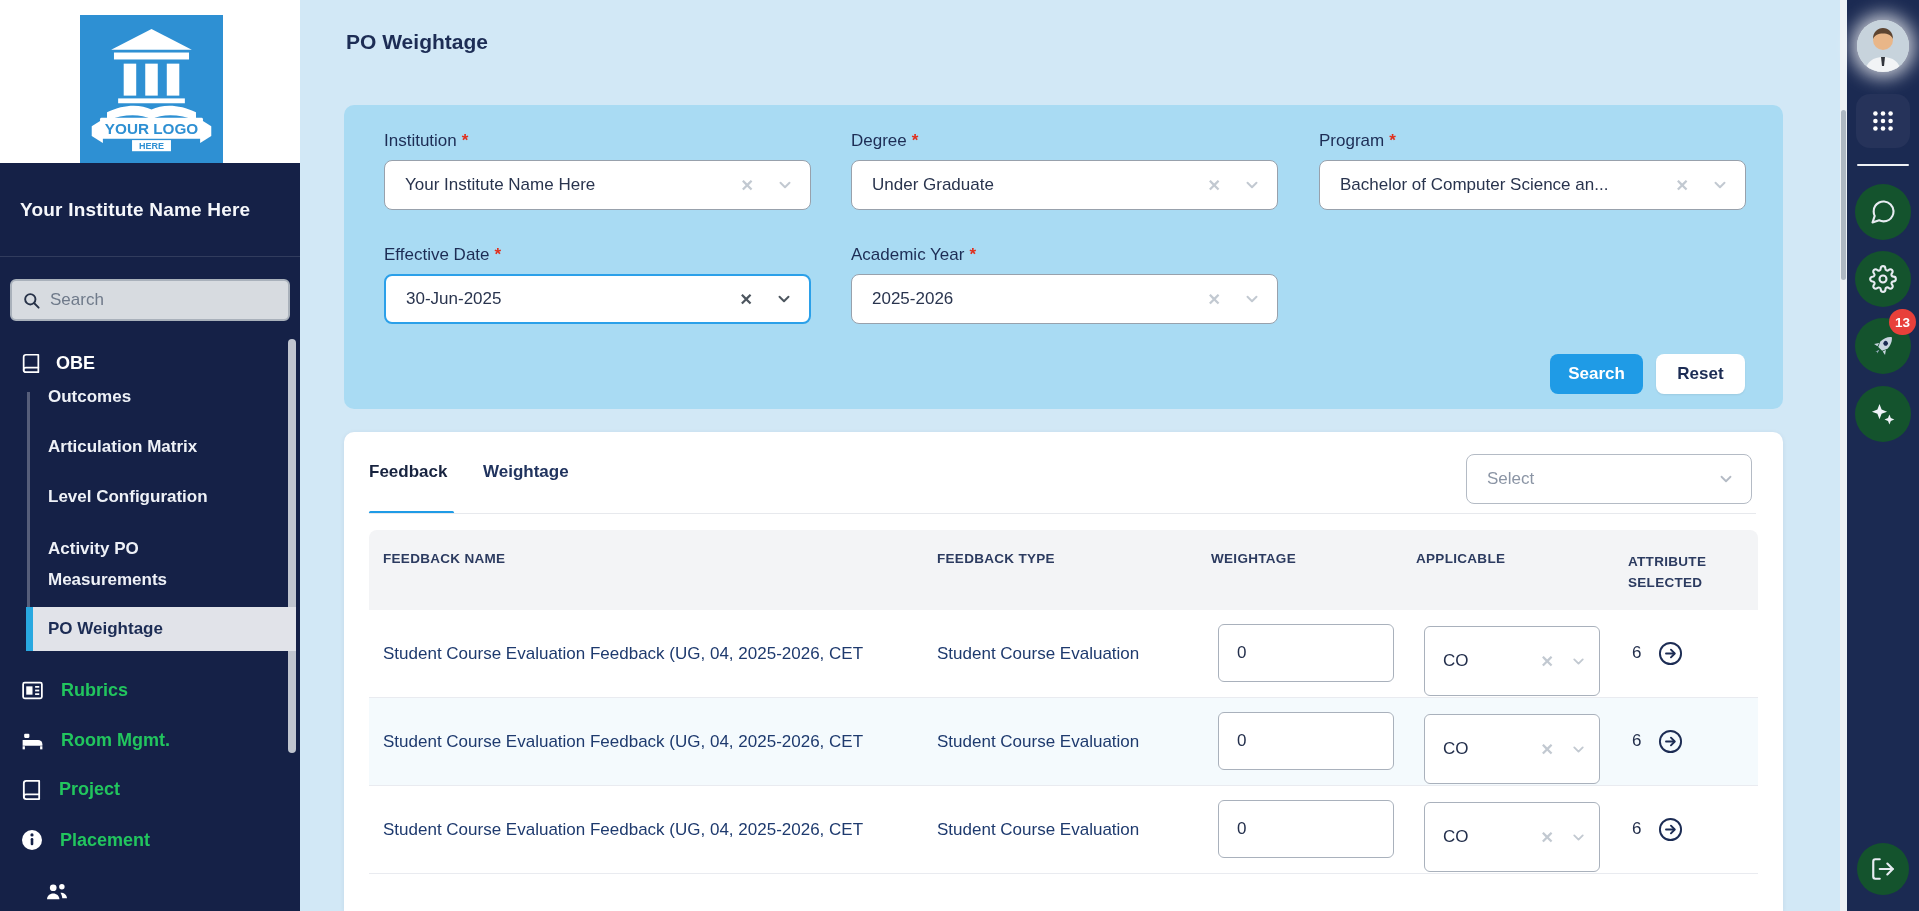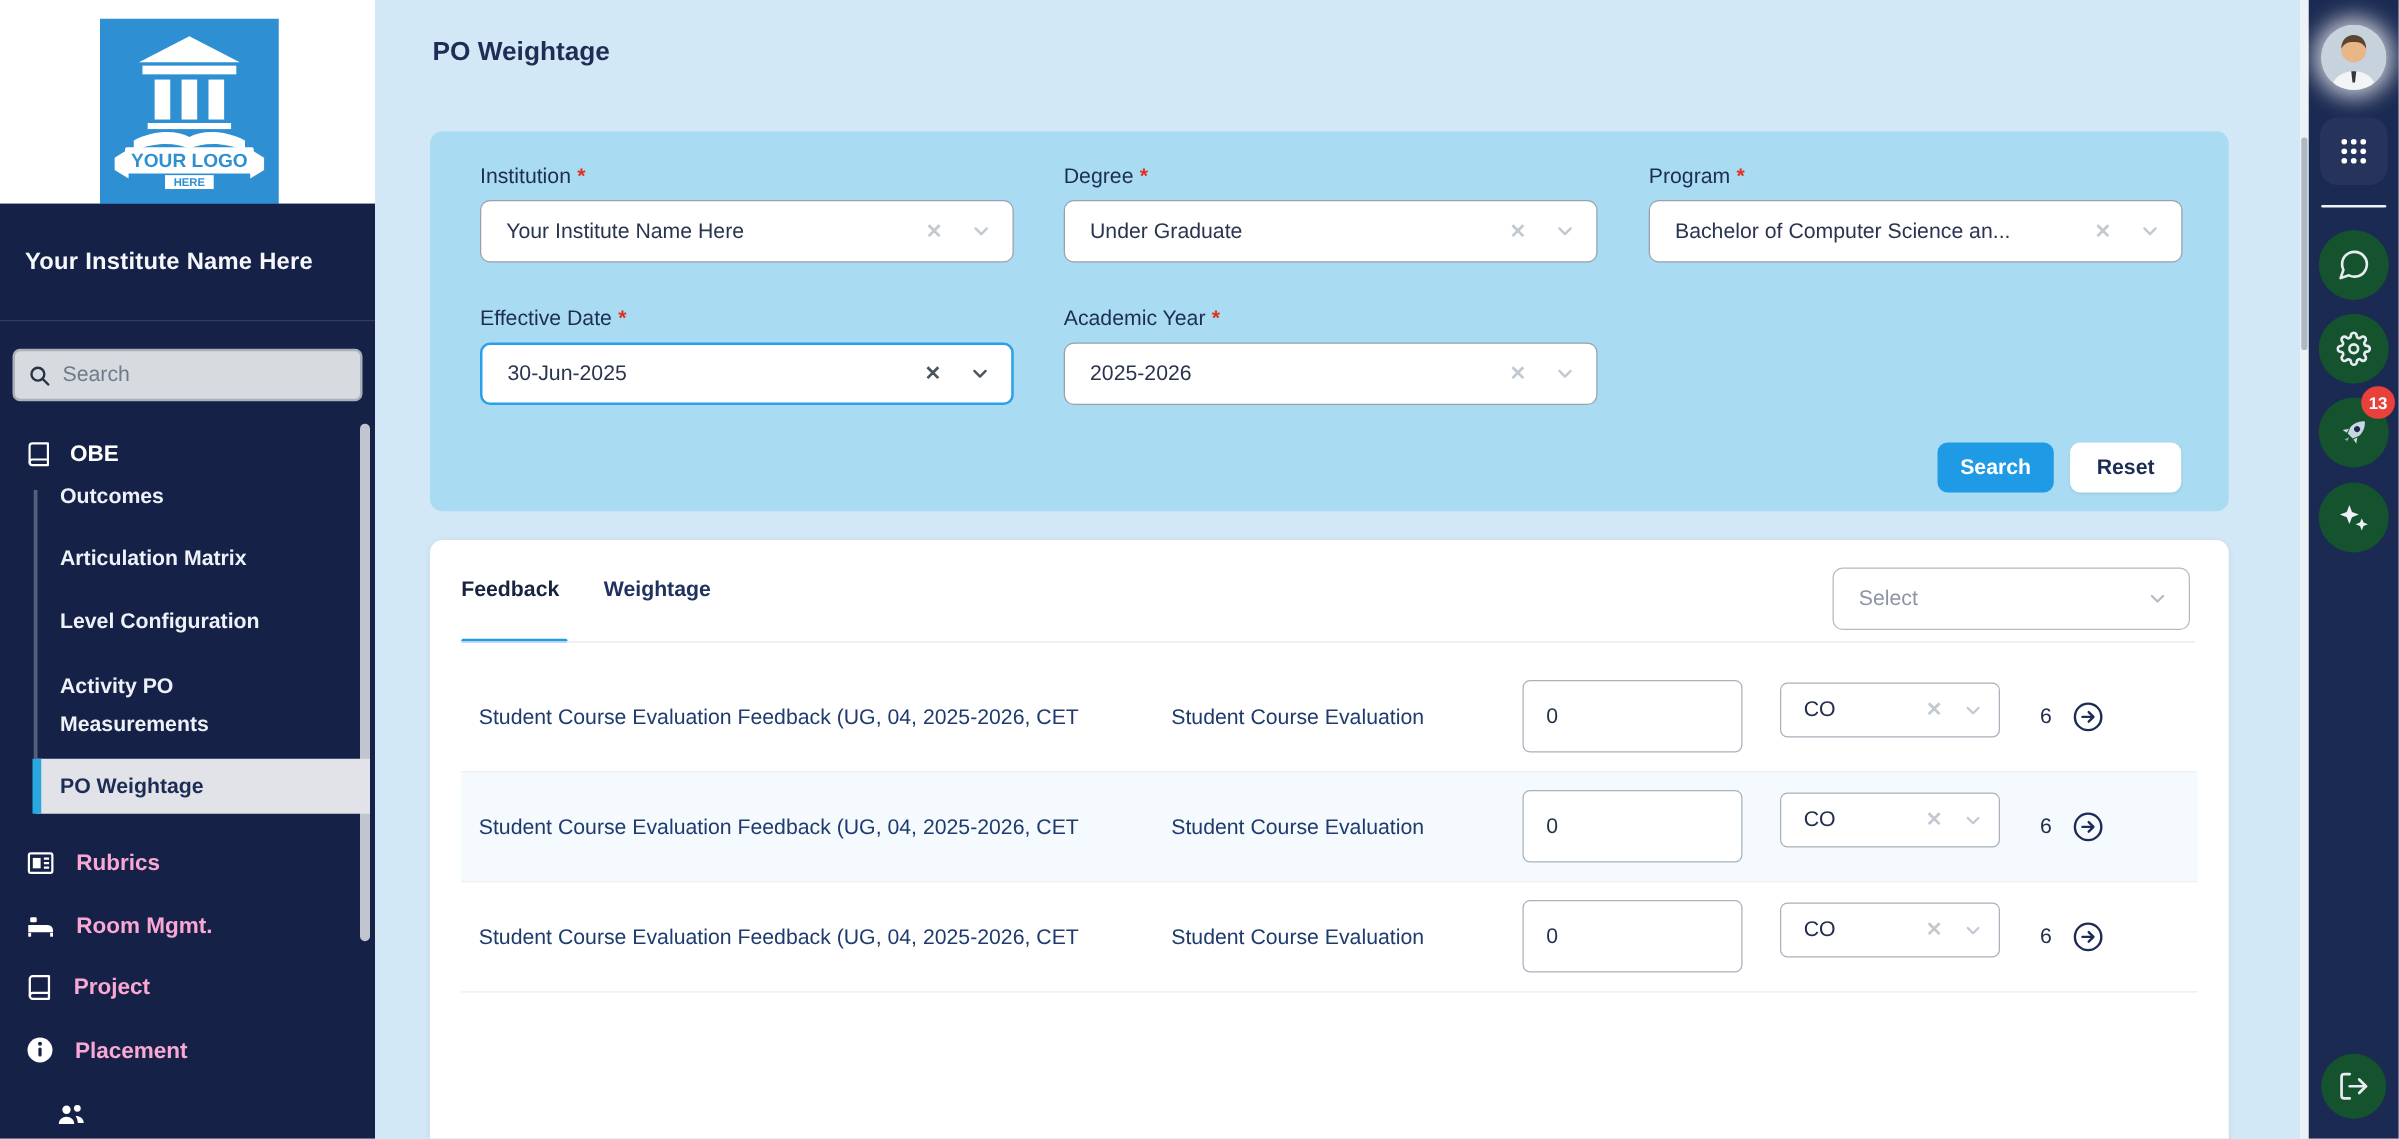--- a/index.html
+++ b/index.html
@@ -24,21 +24,21 @@
   .group-header { position:absolute; left:20px; top:352px; display:flex; align-items:center; gap:14px; cursor:pointer; }
   .group-header .glabel { color:#ffffff; font-size:18px; font-weight:bold; }
   .guide-line { position:absolute; left:27px; top:392px; width:3px; height:215px; background:rgba(255,255,255,.28); }
   .subitem { position:absolute; left:48px; color:#eef1f7; font-size:17px; font-weight:600; cursor:pointer; white-space:nowrap; }
   .subitem.wrap { white-space:normal; width:190px; line-height:31px; }
   .active-item { position:absolute; left:29px; top:607px; width:267px; height:44px; background:#e1e3e9;
                  display:flex; align-items:center; padding-left:19px; cursor:pointer; }
   .active-item .bar { position:absolute; left:-3px; top:0; width:7px; height:44px; background:#29a8e0; }
   .active-item span { color:#1c2c54; font-size:17px; font-weight:bold; }
   .nav-item { position:absolute; left:20px; display:flex; align-items:center; gap:16px; cursor:pointer; }
-  .nav-item .nlabel { color:#f9a8d4; font-size:18px; font-weight:600; }
+  .nav-item .nlabel { color:#22c55e; font-size:18px; font-weight:600; }
 
   
   .main { position:absolute; left:300px; top:0; width:1542px; height:911px; background:#d2e8f6; }
   .page-title { position:absolute; left:46px; top:30px; font-size:21px; font-weight:800; color:#1d2d55; }
 
   .filter-panel { position:absolute; left:44px; top:105px; width:1439px; height:304px; background:#a9dbf3; border-radius:10px; }
   .field { position:absolute; width:427px; }
   .field label { display:block; font-size:17px; color:#1d2d55; margin-bottom:9px; font-weight:500; }
   .req { color:#e0301e; font-style:normal; margin-left:5px; font-weight:bold; }
   .select-box { height:50px; background:#ffffff; border:1px solid #98a1ac; border-radius:8px;
@@ -67,21 +67,21 @@
   .th { position:absolute; top:21px; font-size:13.5px; font-weight:bold; color:#2c3b60; letter-spacing:.3px; }
   .th.c0 { left:14px; } .th.c1 { left:568px; } .th.c2 { left:842px; } .th.c3 { left:1047px; }
   .th.c4 { left:1259px; width:112px; line-height:21px; }
   .tr { position:relative; height:88px; border-bottom:1px solid #e9ebf0; background:#fff; }
   .tr.alt { background:#f4fafd; }
   .td-name { position:absolute; left:14px; top:34px; width:542px; font-size:17px; color:#1e3a6e;
              white-space:nowrap; overflow:hidden; }
   .td-type { position:absolute; left:568px; top:34px; font-size:17px; color:#1e3a6e; white-space:nowrap; }
   .w-input { position:absolute; left:849px; top:14px; width:176px; height:58px; border:1.5px solid #a9b1bc; border-radius:6px;
              font-size:17px; color:#232f4c; padding-left:18px; font-family:"Liberation Sans",sans-serif; outline:none; background:#fff; }
-  .app-select { position:absolute; left:1055px; top:16px; width:176px; height:44px; border:1.5px solid #a9b1bc; border-radius:6px;
+  .app-select { position:absolute; left:1055px; top:16px; width:176px; height:70px; border:1.5px solid #a9b1bc; border-radius:6px;
                 background:#fff; display:flex; align-items:center; padding:0 12px 0 18px; cursor:pointer; }
   .app-select .val { flex:1; font-size:17px; color:#232f4c; }
   .app-select .icon-clear { margin-right:16px; }
   .td-attr { position:absolute; left:1263px; top:33px; font-size:17px; color:#232f4c; }
   .attr-arrow { position:absolute; left:1288px; top:30px; cursor:pointer; background:none; border:none; padding:0; }
 
   .footer-bar { position:absolute; left:18px; top:810px; width:1482px; height:92px; background:#ffffff;
                 border-radius:14px; box-shadow:0 -3px 14px rgba(20,40,80,.10); z-index:10; }
   .btn-save   { position:absolute; right:150px; top:18px; width:84px;  height:51px; background:#1f9be6; color:#fff; border-radius:10px; }
   .btn-cancel { position:absolute; right:30px;  top:18px; width:108px; height:51px; background:#fff; color:#1c2c54;
@@ -293,20 +293,27 @@
     <div class="tabs-sep"></div>
 
     <div class="table-filter">
       <span class="val">Select</span>
       <svg width="18" height="18" viewBox="0 0 24 24" fill="none" stroke="#b4bbc5" stroke-width="2.4" stroke-linecap="round" stroke-linejoin="round">
           <polyline points="6 9 12 15 18 9"></polyline>
         </svg>
     </div>
 
     <div class="table">
+      <div class="thead">
+        <div class="th c0">FEEDBACK NAME</div>
+        <div class="th c1">FEEDBACK TYPE</div>
+        <div class="th c2">WEIGHTAGE</div>
+        <div class="th c3">APPLICABLE</div>
+        <div class="th c4">ATTRIBUTE SELECTED</div>
+      </div>
 
       <div class="tr">
         <div class="td-name">Student Course Evaluation Feedback (UG, 04, 2025-2026, CET</div>
         <div class="td-type">Student Course Evaluation</div>
         <input class="w-input" type="text" value="0" style="">
         <div class="app-select">
           <span class="val">CO</span>
           <span class="icon-clear">✕</span>
           <svg width="17" height="17" viewBox="0 0 24 24" fill="none" stroke="#c2c9d1" stroke-width="2.6" stroke-linecap="round" stroke-linejoin="round">
               <polyline points="6 9 12 15 18 9"></polyline>

